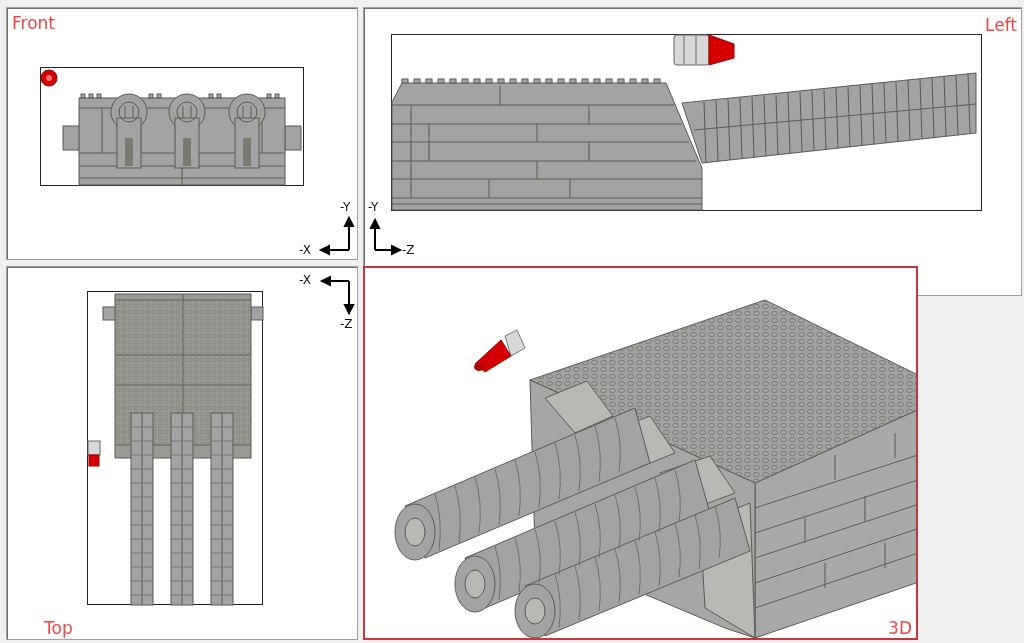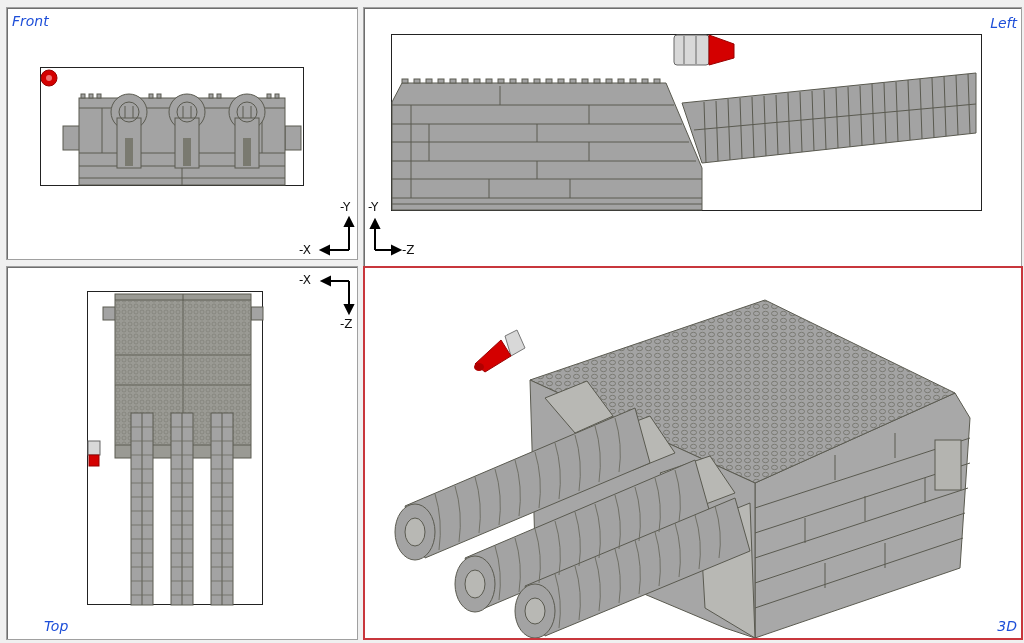--- a/index.html
+++ b/index.html
@@ -1,19 +1,19 @@
 <!DOCTYPE html>
 <html><head>
 <meta charset="utf-8">
 <style>
   html,body{margin:0;padding:0;background:#f0f0f0;}
   body{width:1024px;height:643px;position:relative;overflow:hidden;font-family:"DejaVu Sans",sans-serif;}
   .vp{position:absolute;background:#fff;border:1px solid #a0a0a0;box-shadow:inset 1px 1px 0 #6e6e6e;box-sizing:border-box;overflow:hidden;}
   .vp.active{border:2px solid #c8363c;box-shadow:none;}
-  .vp-label{position:absolute;font-size:14px;color:#1d4ed8;font-style:italic;}
+  .vp-label{position:absolute;font-size:17px;color:#ef4444;}
   .bbox{position:absolute;border:1px solid #222;box-sizing:border-box;}
   .axis{position:absolute;font-size:12px;color:#111;}
   svg{position:absolute;left:0;top:0;}
 </style>
 </head>
 <body>
 
 <div class="vp" style="left:6px;top:7px;width:352px;height:253px;">
   <span class="vp-label" style="left:5px;top:5px;">Front</span>
   <div class="bbox" style="left:33px;top:59px;width:264px;height:119px;"></div>
@@ -261,21 +261,21 @@
       <line x1="342" y1="14" x2="321" y2="14"></line>
       <polygon points="323,10 323,18 315,14"></polygon>
       <line x1="342" y1="14" x2="342" y2="40"></line>
       <polygon points="338,38 346,38 342,46"></polygon>
     </g>
   </svg>
   <span class="axis" style="left:292px;top:6px;">-X</span>
   <span class="axis" style="left:333px;top:50px;">-Z</span>
 </div>
 
-<div class="vp active" style="left:363px;top:266px;width:660px;height:374px;">
+<div class="vp active" style="left:363px;top:266px;width:555px;height:374px;">
   <span class="vp-label" style="right:4px;top:350px;">3D</span>
   <svg width="660" height="374">
     <defs>
       <pattern id="studs3d" width="9" height="7" patternUnits="userSpaceOnUse">
         <ellipse cx="4.5" cy="3.5" rx="3" ry="2.2" fill="none" stroke="#6f6f66" stroke-width="0.8"></ellipse>
       </pattern>
     </defs>
 
     <g>
       <polygon points="140,68 152,62 160,80 146,88" fill="#d8d8d8" stroke="#777"></polygon>

